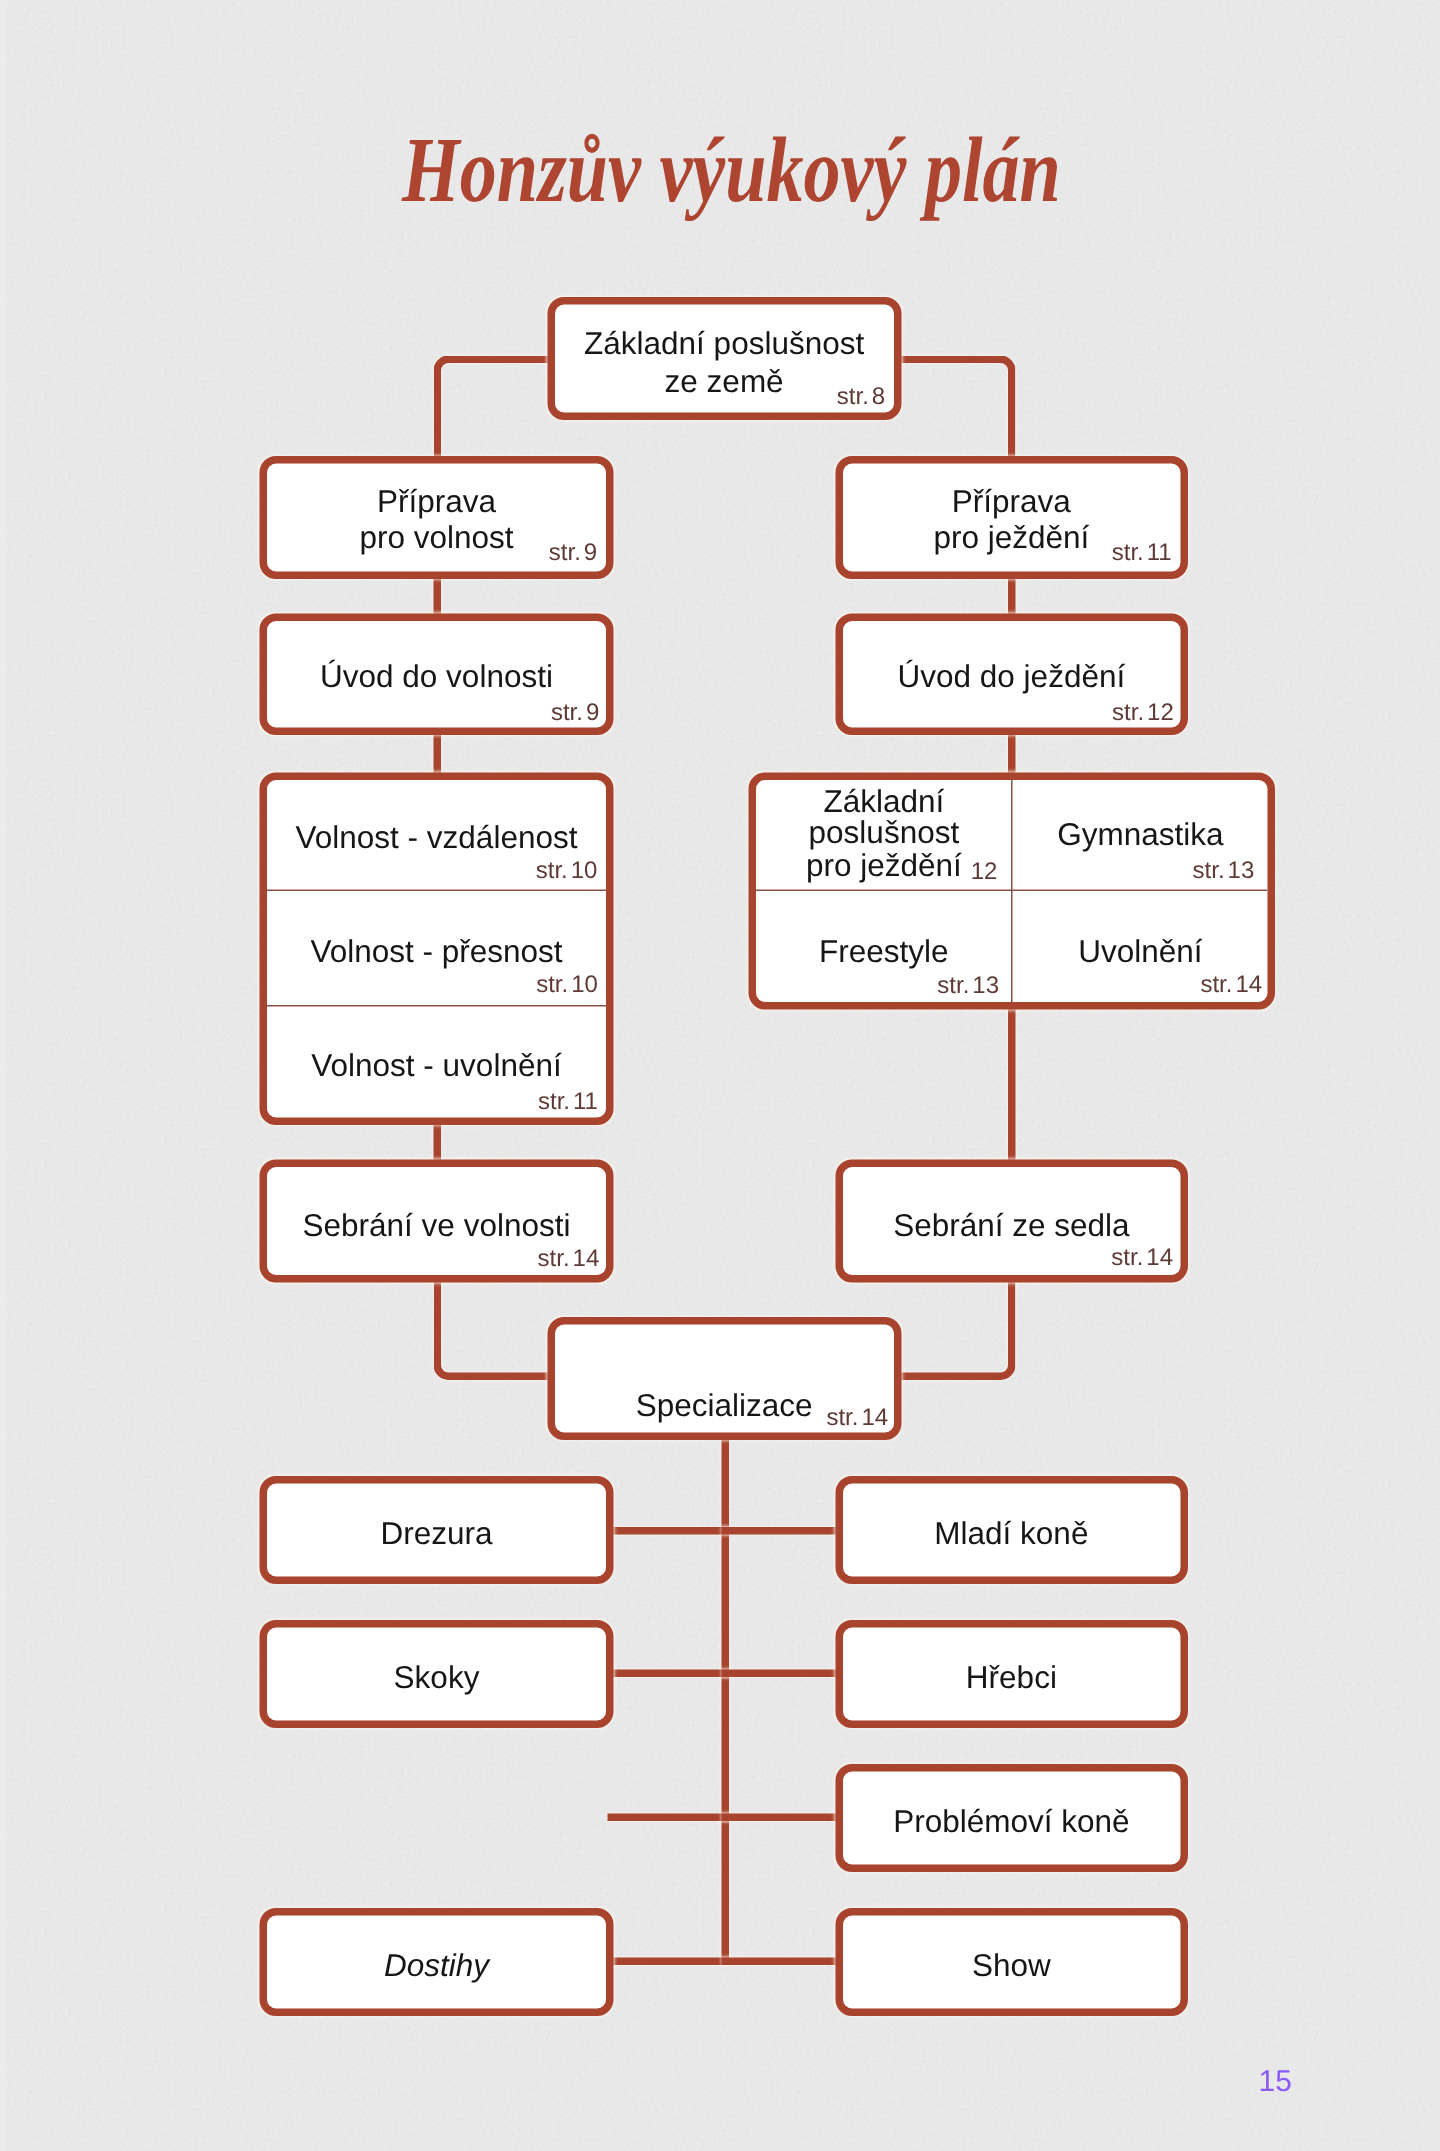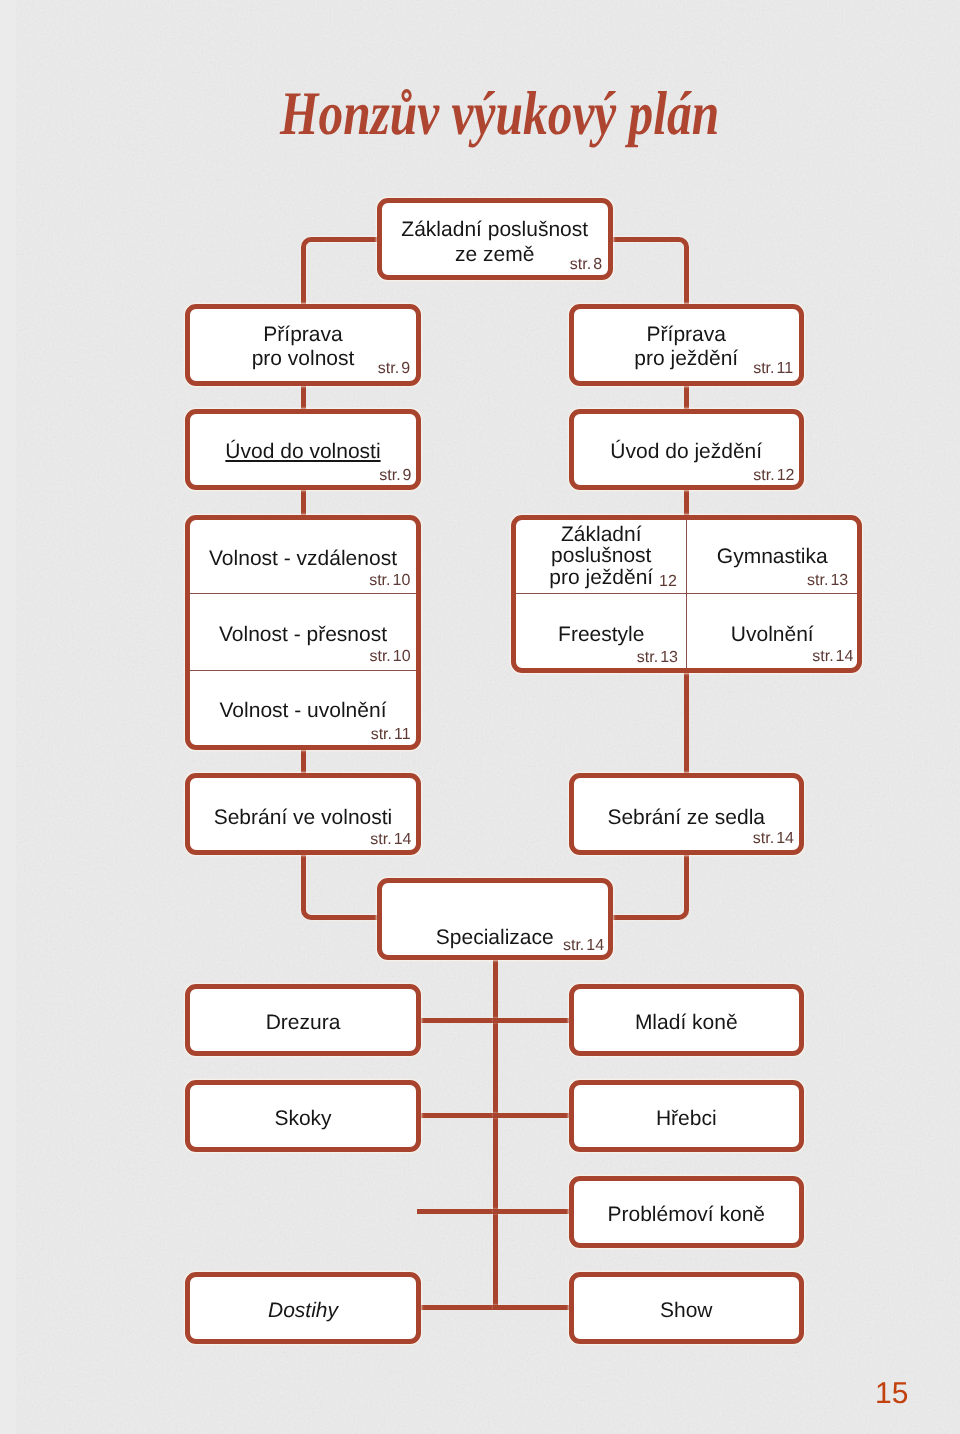--- a/index.html
+++ b/index.html
@@ -4,21 +4,21 @@
 <title>Honzuv vyukovy plan</title>
 <style>
   html,body{margin:0;padding:0;}
   body{
     width:960px;height:1434px;overflow:hidden;position:relative;
     background:#ebebec;
     font-family:"Liberation Sans",sans-serif;
     -webkit-font-smoothing:antialiased;
     text-rendering:geometricPrecision;
   }
-  #page{position:absolute;left:16px;top:0;width:820px;height:1434px;}
+  #page{position:absolute;left:4px;top:0;width:820px;height:1434px;}
 
   
   .tex{position:absolute;left:0;top:0;width:960px;height:1434px;pointer-events:none;z-index:0;}
 
   .title{position:absolute;z-index:3;color:#ae4530;white-space:nowrap;
     font-family:"Liberation Serif",serif;font-style:italic;font-weight:700;}
 
   .box{position:absolute;z-index:2;box-sizing:border-box;background:#ffffff;
        border:5px solid #a8432d;border-radius:11px;box-shadow:0 0 2.2px 0.4px rgba(255,246,236,.72);}
   .box.grp{overflow:hidden;padding-left:22px;}
@@ -28,21 +28,21 @@
   .cell{position:absolute;box-sizing:border-box;}
   .lbl{position:absolute;left:0;right:0;text-align:center;white-space:pre-line;
        color:#161616;font-size:21px;line-height:25px;}
   .ref{position:absolute;white-space:nowrap;color:#5e3a35;line-height:16px;}
   .ref .s{font-size:16px;}
   .ref .n{font-size:16px;margin-left:2px;}
 
   .conn{position:absolute;background:#a8432d;z-index:1;box-shadow:0 0 2.2px 0.4px rgba(255,246,236,.72);}
   .elb{position:absolute;box-sizing:border-box;border:5px solid #a8432d;z-index:1;filter:drop-shadow(0 0 1.4px rgba(255,246,236,.85));}
 
-  .pageno{position:absolute;z-index:3;color:#c2410c;font-size:30px;white-space:nowrap;margin-left:24px;}
+  .pageno{position:absolute;z-index:3;color:#8b5cf6;font-size:20px;white-space:nowrap;}
 </style>
 </head>
 <body>
 
 <div id="page">
   <svg class="tex" width="960" height="1434" aria-hidden="true">
     <filter id="grain" x="0" y="0" width="100%" height="100%">
       <feTurbulence type="fractalNoise" baseFrequency="0.5" numOctaves="4" seed="11" stitchTiles="stitch"></feTurbulence>
       <feColorMatrix type="saturate" values="0"></feColorMatrix>
       <feComponentTransfer>
@@ -94,21 +94,21 @@
 
   <div class="box" style="left:552.5px;top:304px;width:235.5px;height:82px;">
     <div class="lbl" style="top:13.7px;line-height:24.5px;">Příprava
 pro ježdění</div>
     <div class="ref" style="right:5.9px;bottom:3.8px;">
       <span class="s">str.</span><span class="n">11</span>
     </div>
   </div>
 
   <div class="box" style="left:169px;top:409px;width:236px;height:81px;">
-    <div class="lbl" style="top:25.3px;line-height:25px;text-decoration:underline;">Úvod do volnosti</div>
+    <div class="lbl" style="top:25.3px;line-height:25px;">Úvod do volnosti</div>
     <div class="ref" style="right:4.5px;bottom:1.5px;">
       <span class="s">str.</span><span class="n">9</span>
     </div>
   </div>
 
   <div class="box" style="left:552.5px;top:409px;width:235.5px;height:81px;">
     <div class="lbl" style="top:25.3px;line-height:25px;">Úvod do ježdění</div>
     <div class="ref" style="right:4.5px;bottom:1.5px;">
       <span class="s">str.</span><span class="n">12</span>
     </div>

